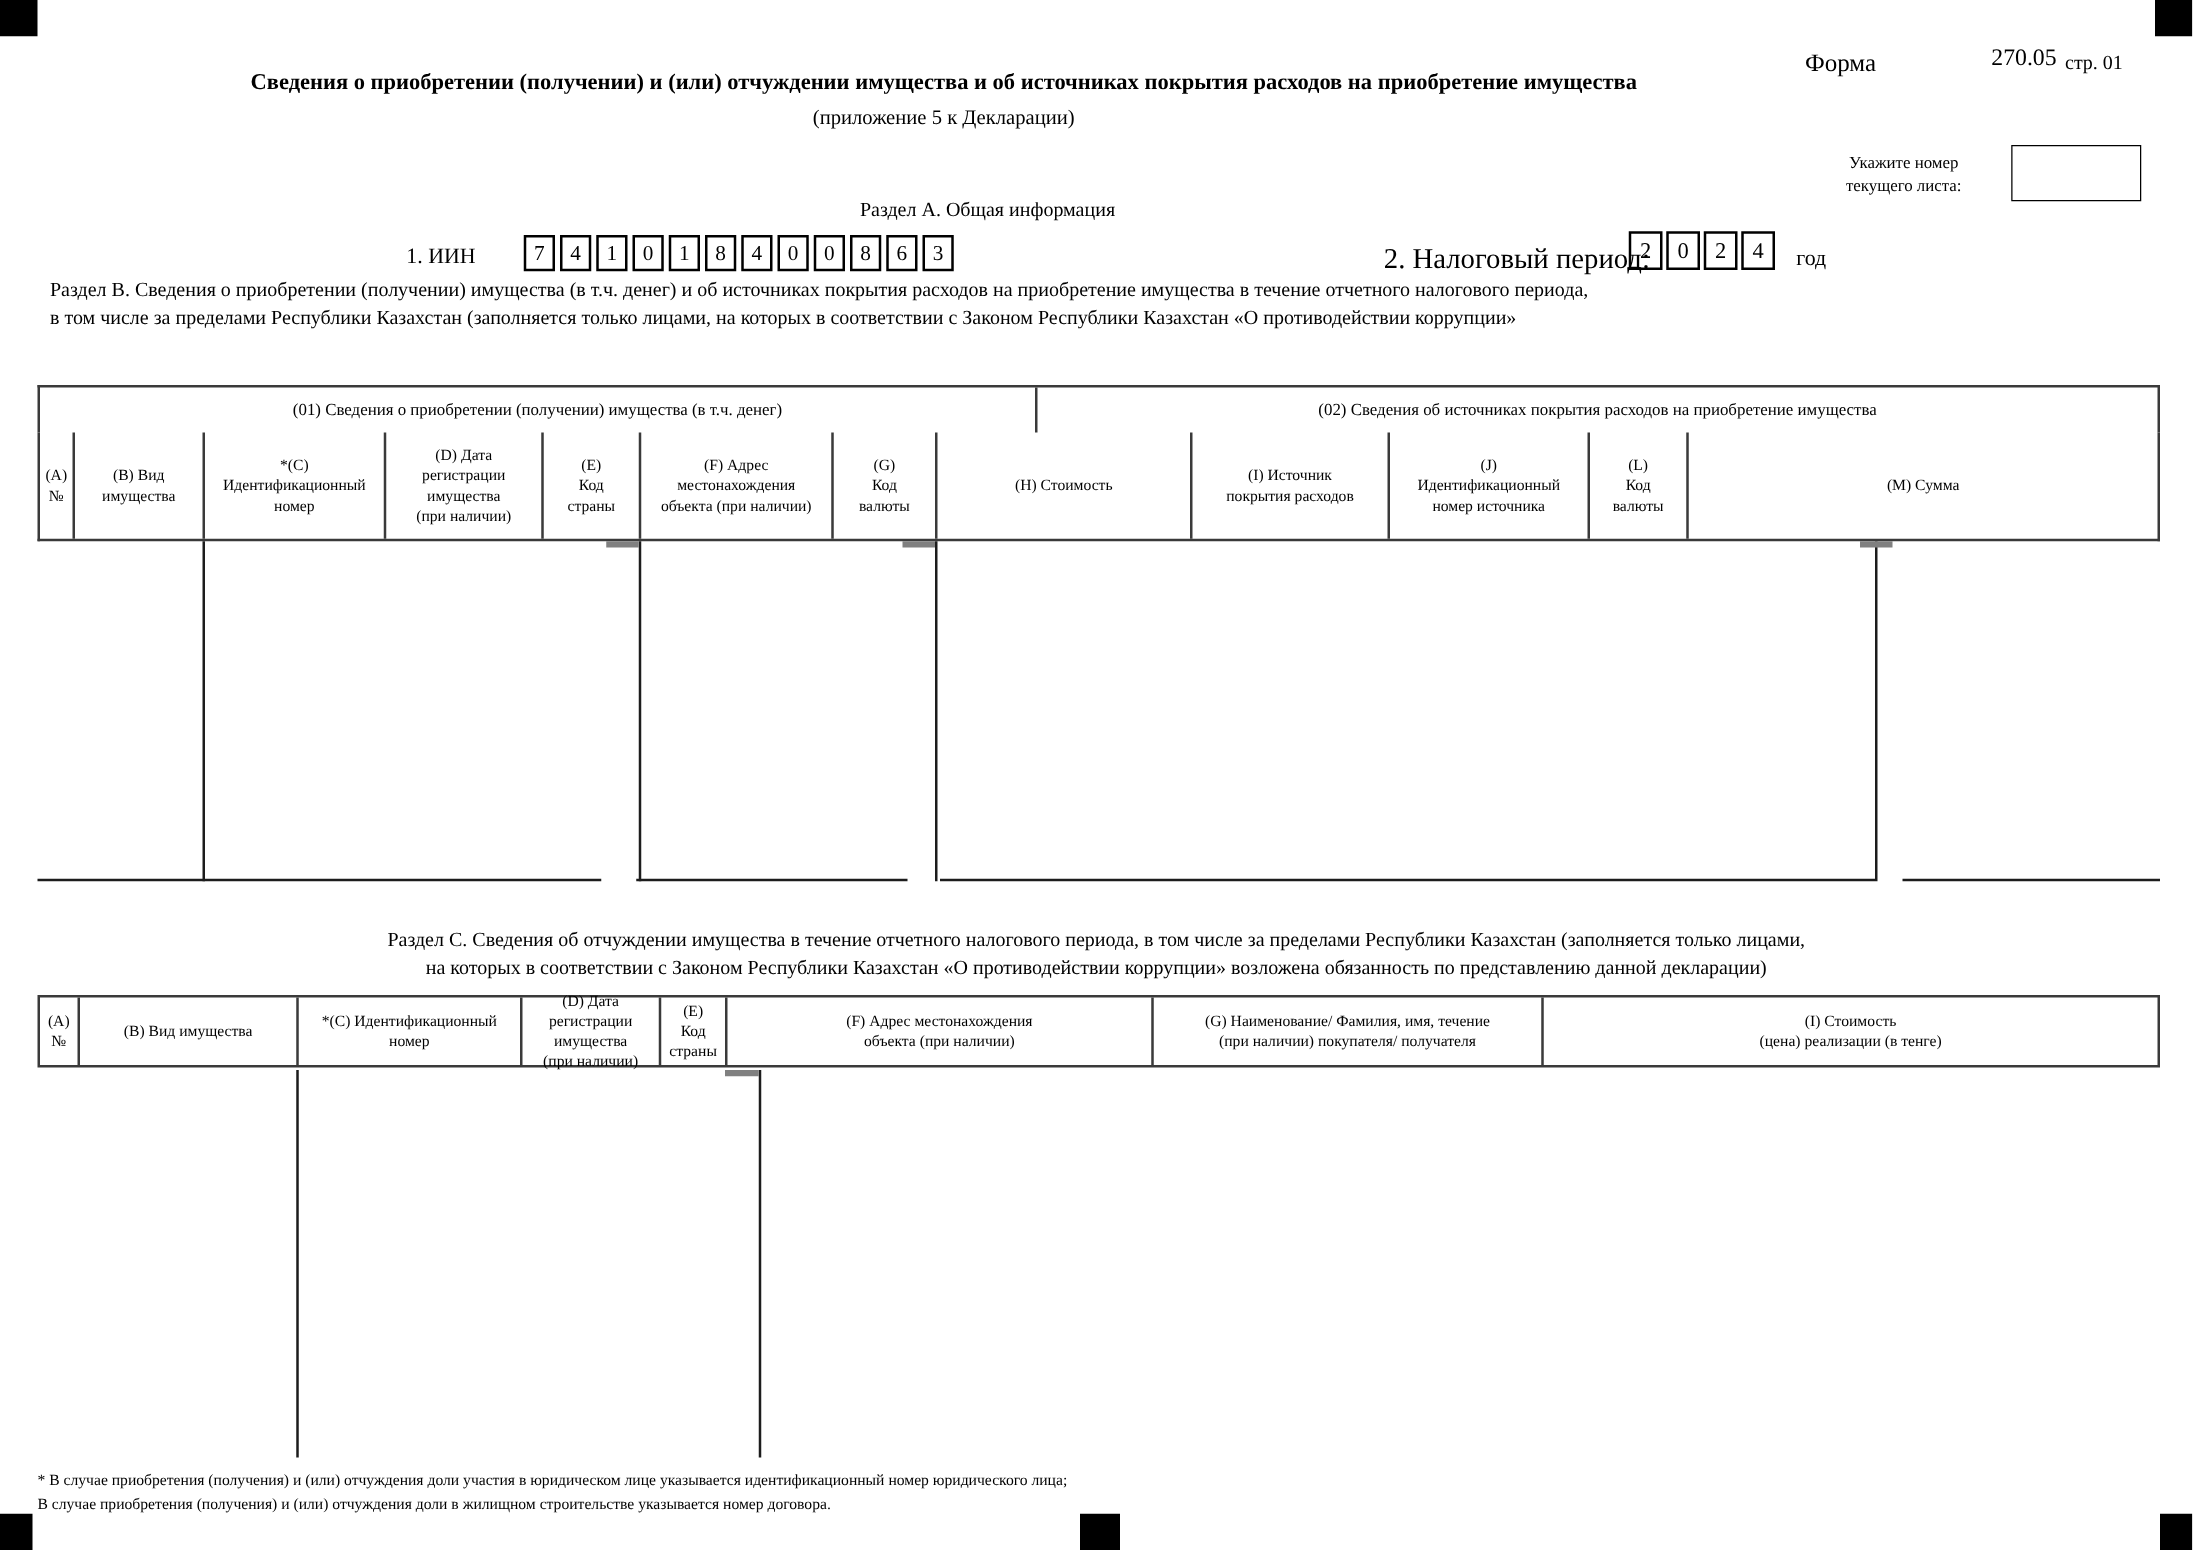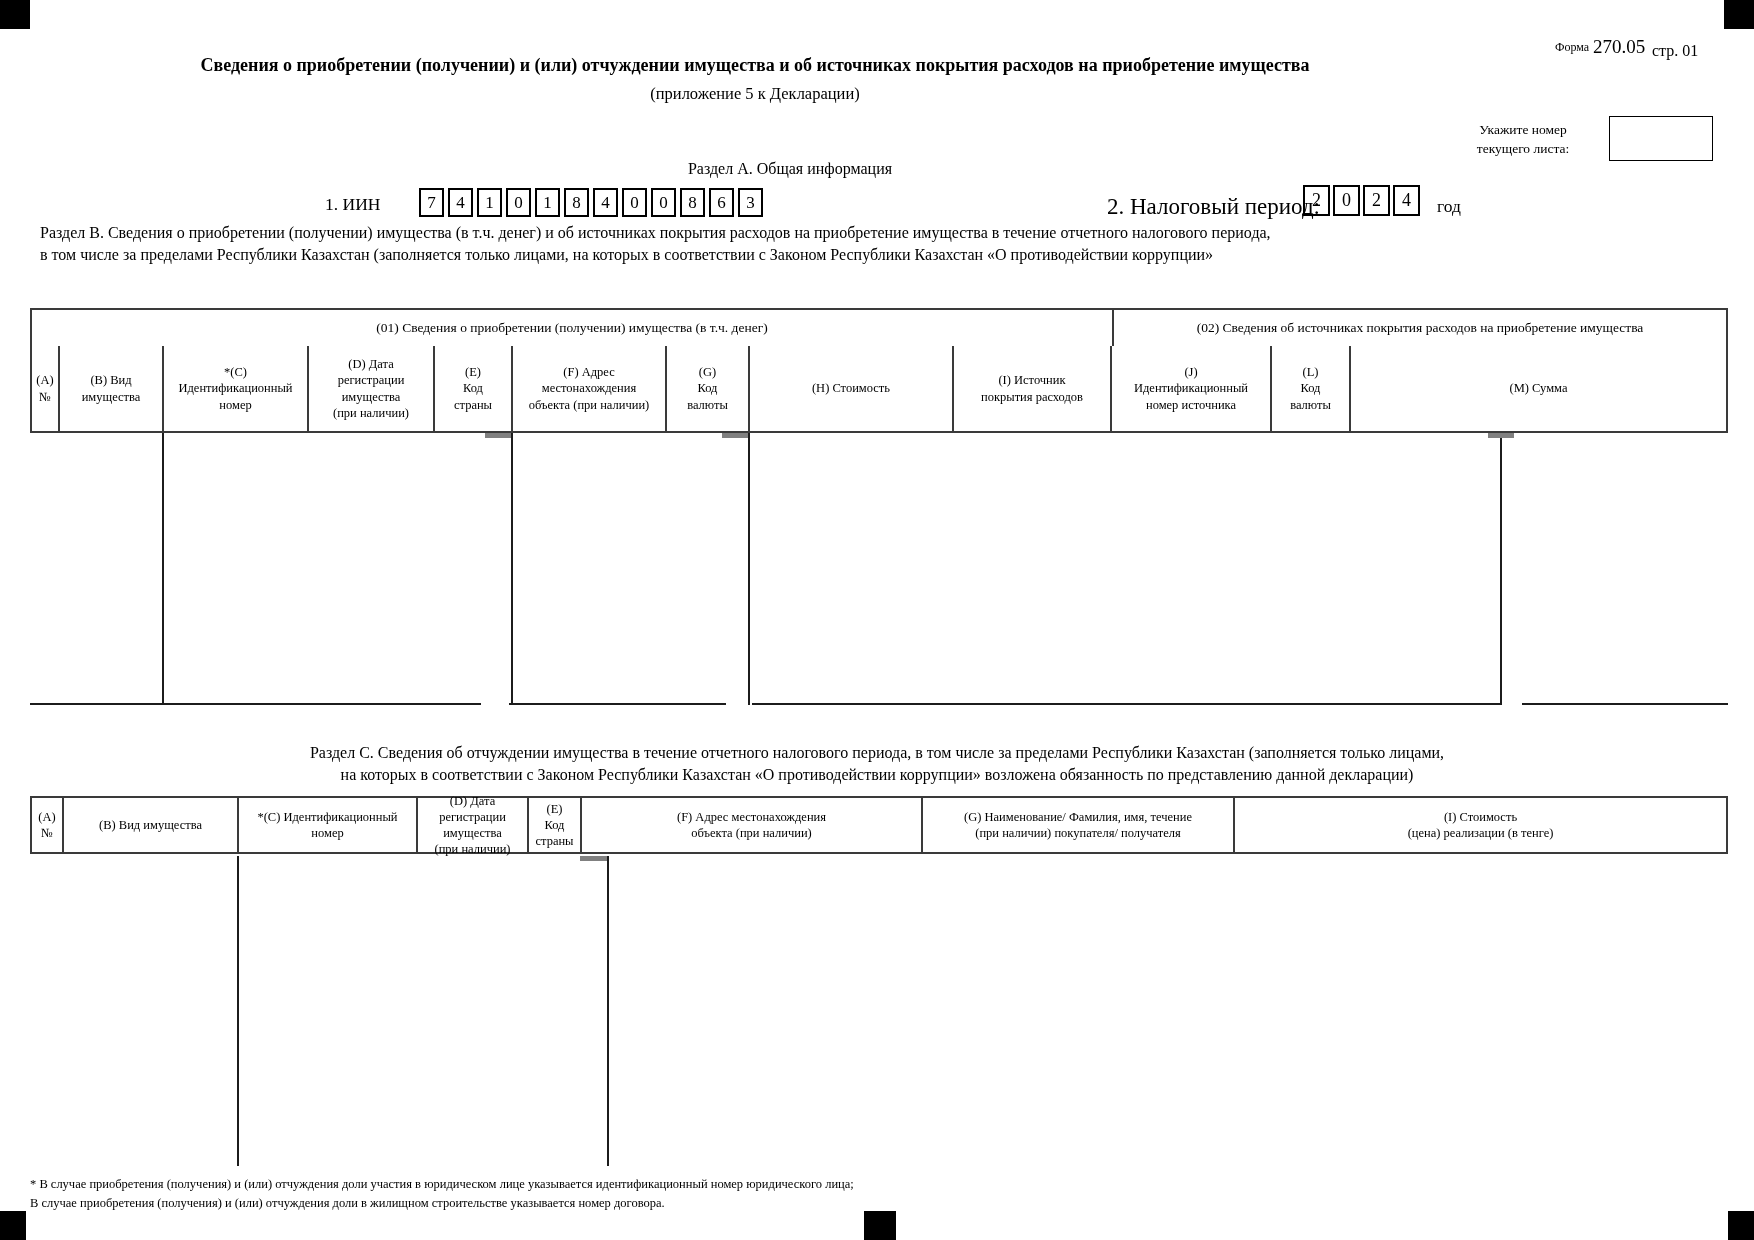--- a/index.html
+++ b/index.html
@@ -1,20 +1,20 @@
 <!DOCTYPE html>
 <html><head>
 <meta charset="utf-8">
 <style>
   html,body{margin:0;padding:0;background:#fff;}
   .page{position:relative;width:1754px;height:1240px;background:#ffffff;overflow:hidden;
         font-family:"Liberation Serif","DejaVu Serif",serif;color:#000;}
   .regmark{position:absolute;background:#000;}
   
-  .form-label{position:absolute;left:1555px;top:40px;font-size:12px;}
+  .form-label{position:absolute;left:1444px;top:40px;font-size:20px;}
   .form-number{position:absolute;left:1593px;top:36px;font-size:19px;}
   .page-label{position:absolute;left:1652px;top:42px;font-size:16px;}
   .title{position:absolute;left:60px;top:55px;width:1390px;text-align:center;
          font-size:18px;font-weight:bold;}
   .subtitle{position:absolute;left:60px;top:84px;width:1390px;text-align:center;font-size:16.5px;}
   .sheet-note{position:absolute;left:1448px;top:120px;width:150px;text-align:center;
               font-size:13.5px;line-height:19px;}
   .sheet-box{position:absolute;left:1609px;top:116px;width:104px;height:45px;
              border:1.5px solid #000;box-sizing:border-box;font-size:16px;text-align:center;}
   .section-a{position:absolute;left:120px;top:160px;width:1340px;text-align:center;font-size:16px;}
@@ -29,21 +29,21 @@
   .year-label{position:absolute;left:1437px;top:196px;font-size:17.5px;}
   .section-b-head{position:absolute;left:40px;top:222px;width:1476px;text-align:left;
                   font-size:16px;line-height:22px;}
   .section-c-head{position:absolute;left:40px;top:742px;width:1674px;text-align:center;
                   font-size:16px;line-height:22px;}
   
   .tbl{position:absolute;left:30px;width:1698px;box-sizing:border-box;}
   .grp-row{display:flex;border:2px solid #3a3a3a;border-bottom:none;height:38px;box-sizing:border-box;}
   .grp-cell{display:flex;align-items:center;justify-content:center;font-size:13.5px;
             box-sizing:border-box;}
-  .gb1{width:1082px;border-right:2px solid #3a3a3a;}
+  .gb1{width:798px;border-right:2px solid #3a3a3a;}
   .gb2{flex:1;}
   .hdr-row{display:flex;border:2px solid #3a3a3a;box-sizing:border-box;}
   .hcell{display:flex;align-items:center;justify-content:center;text-align:center;
          font-size:12.5px;line-height:1.3;white-space:pre-line;box-sizing:border-box;
          border-right:2px solid #3a3a3a;padding:2px 1px;}
   .hcell:last-child{border-right:none;}
   .rowB{height:87px;}
   .rowC{height:58px;}
   .cb0{width:28px}.cb1{width:104px}.cb2{width:145px}.cb3{width:126px}.cb4{width:78px}
   .cb5{width:154px}.cb6{width:83px}.cb7{width:204px}.cb8{width:158px}.cb9{width:160px}

